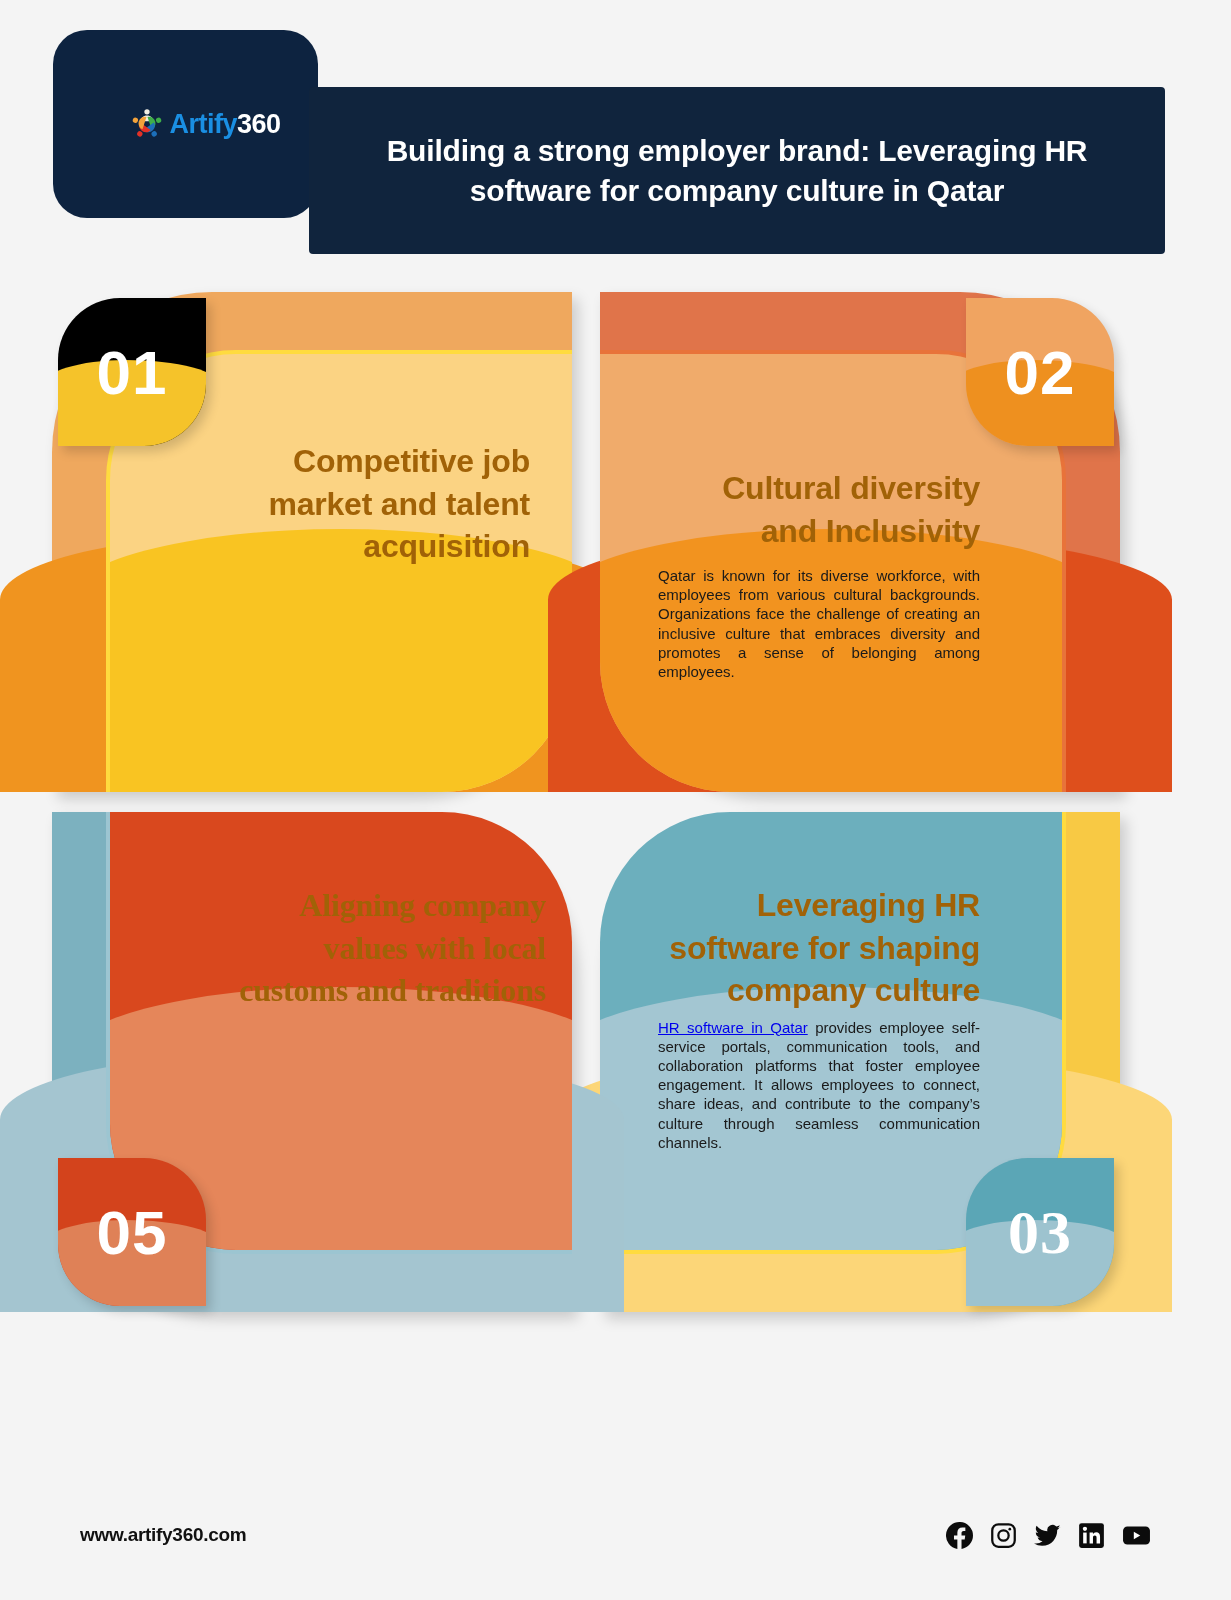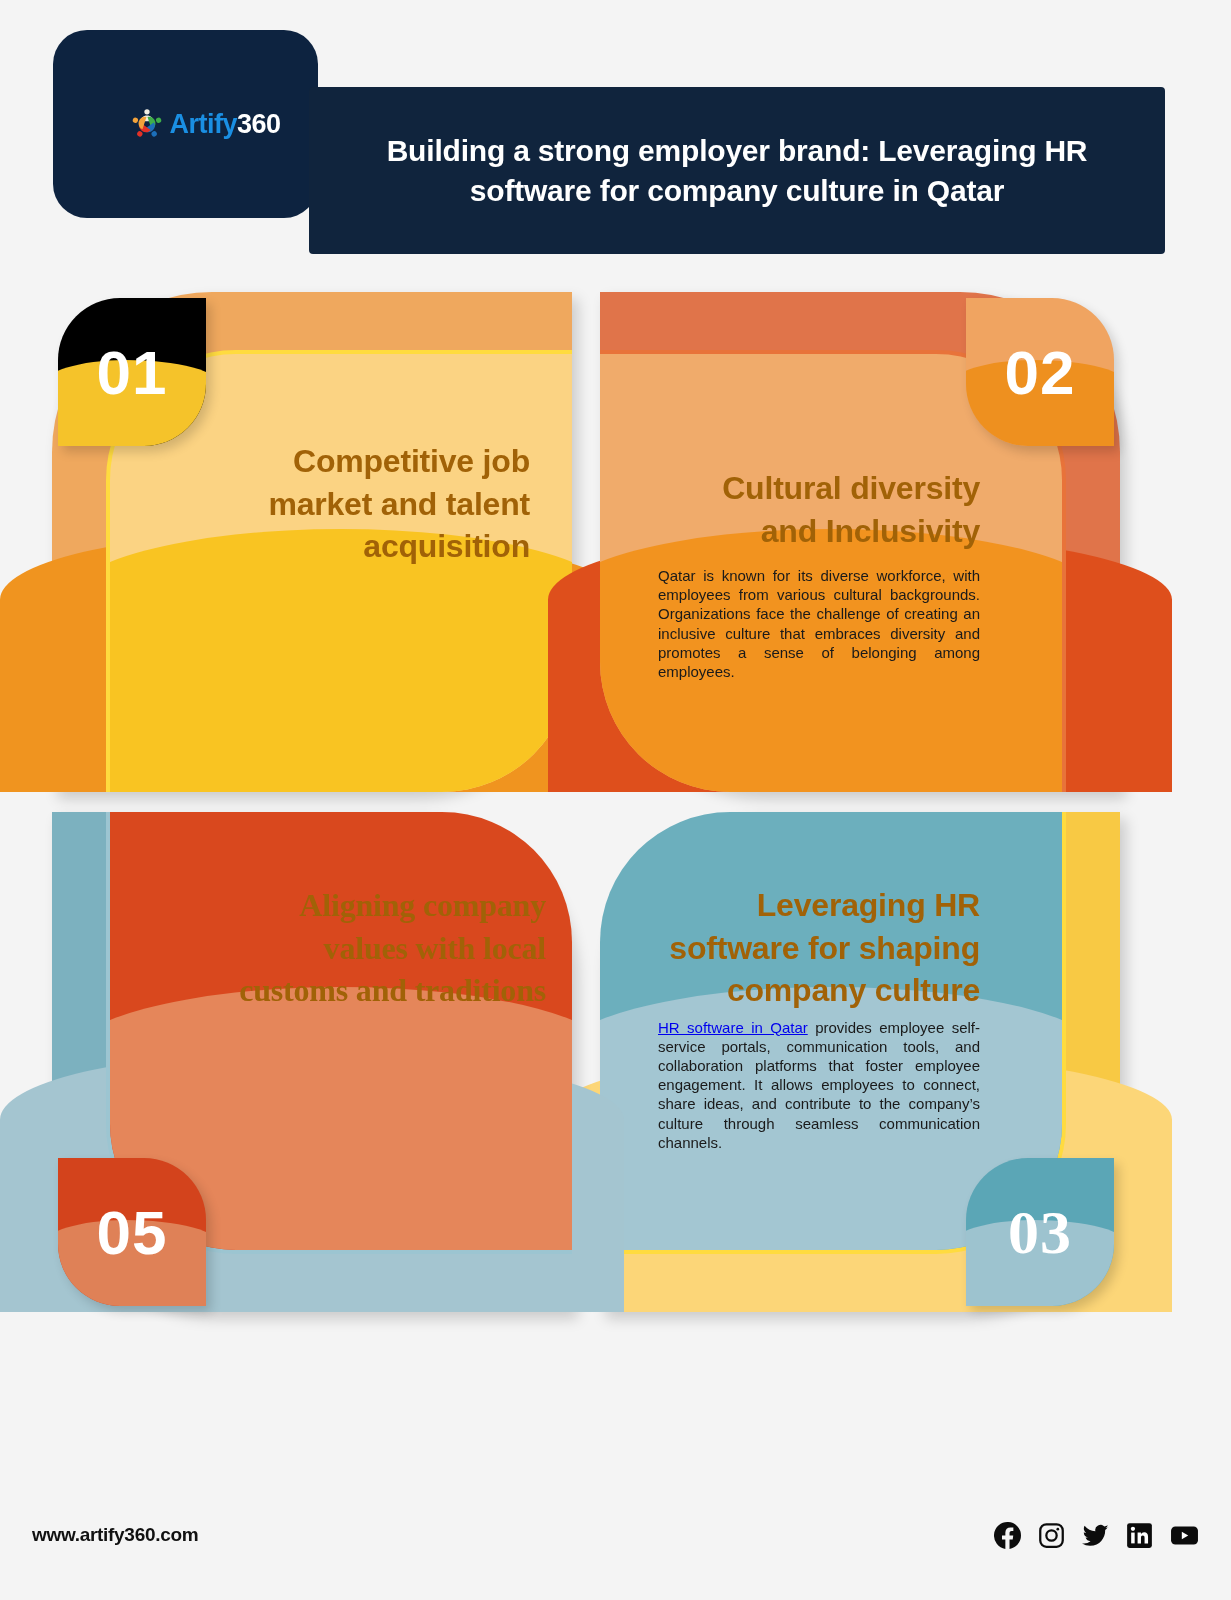--- a/index.html
+++ b/index.html
@@ -232,21 +232,21 @@
   
   .footer {
     position: absolute;
     left: 0;
     bottom: 38px;
     width: 100%;
     height: 54px;
     display: flex;
     align-items: center;
     justify-content: space-between;
-    padding: 0 32px;
+    padding: 0 80px;
     box-sizing: border-box;
   }
   .site-url {
     font-size: 19px;
     font-weight: bold;
     color: #111;
     letter-spacing: -0.3px;
   }
   .socials {
     display: flex;

